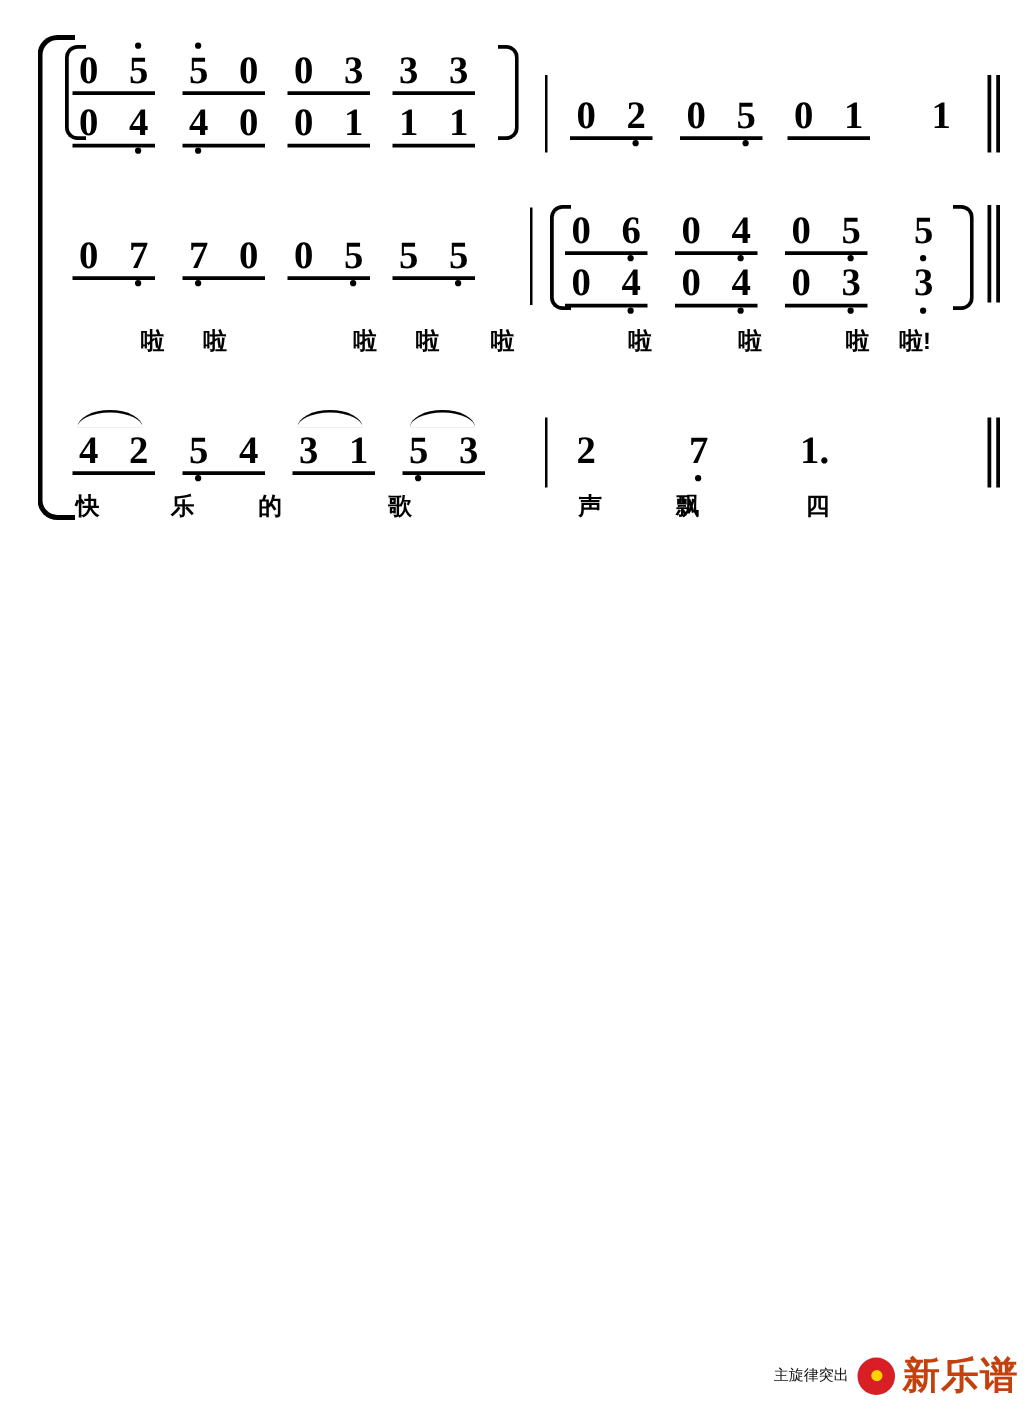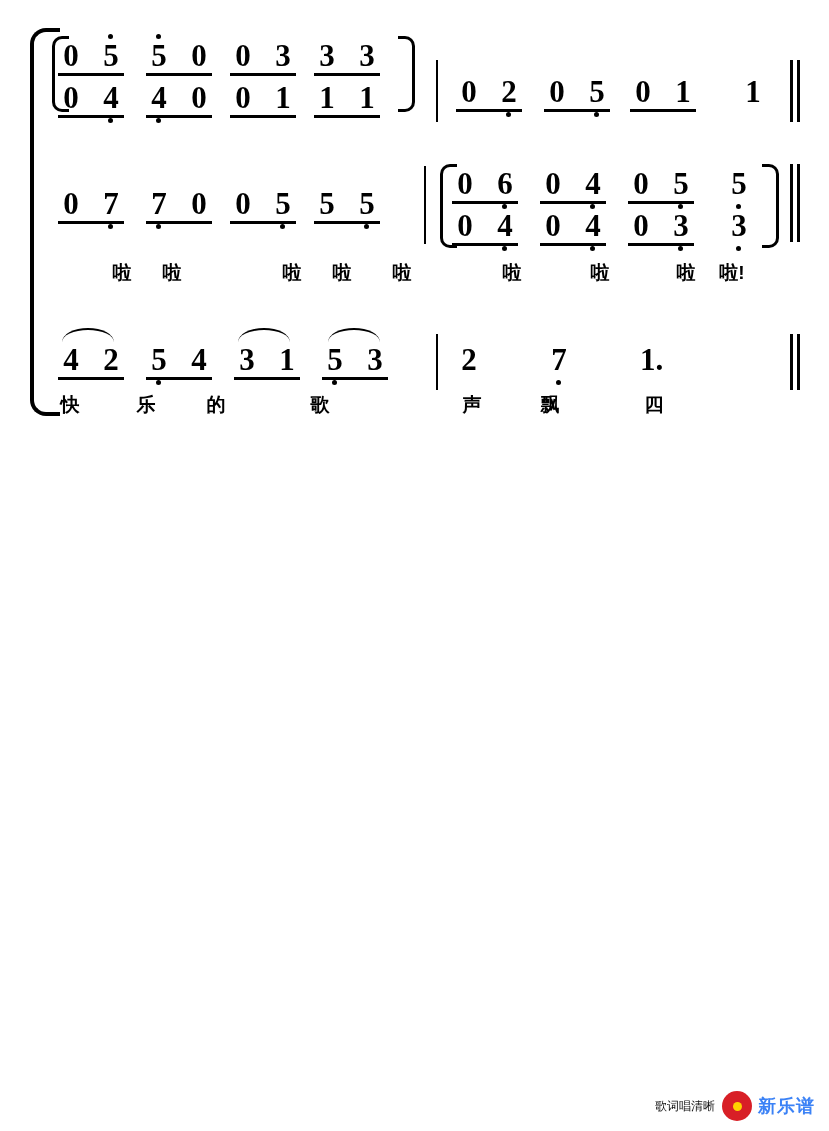--- a/index.html
+++ b/index.html
@@ -98,21 +98,21 @@
     width:30px;height:30px;border-radius:50%;
     background:#d81f26;position:relative;
     display:flex;align-items:center;justify-content:center;
   }
   .logo .disc::after{
     content:"";width:9px;height:9px;border-radius:50%;
     background:#ffd200;
   }
   .logo .brand{
     font-family:"Liberation Sans", sans-serif;
-    font-size:18px;font-weight:700;color:#3b82f6;letter-spacing:1px;
+    font-size:30px;font-weight:700;color:#c2410c;letter-spacing:1px;
   }
 </style>
 </head>
 <body>
 
 <div class="sheet">
 
   <div class="score">
 
     <div class="big-brace"></div>
@@ -306,20 +306,20 @@
       <div class="lyric" style="left:300px;top:72px;">歌</div>
       <div class="lyric" style="left:452px;top:72px;">声</div>
       <div class="lyric" style="left:530px;top:72px;">飘</div>
       <div class="lyric" style="left:634px;top:72px;">四</div>
     </div>
 
   </div>
 
 
   <div class="footer">
-    <span class="caption">歌词唱清晰</span>
+    <span class="caption">主旋律突出</span>
     <span class="logo">
       <span class="disc"></span>
       <span class="brand">新乐谱</span>
     </span>
   </div>
 
 </div>
 
 </body></html>

